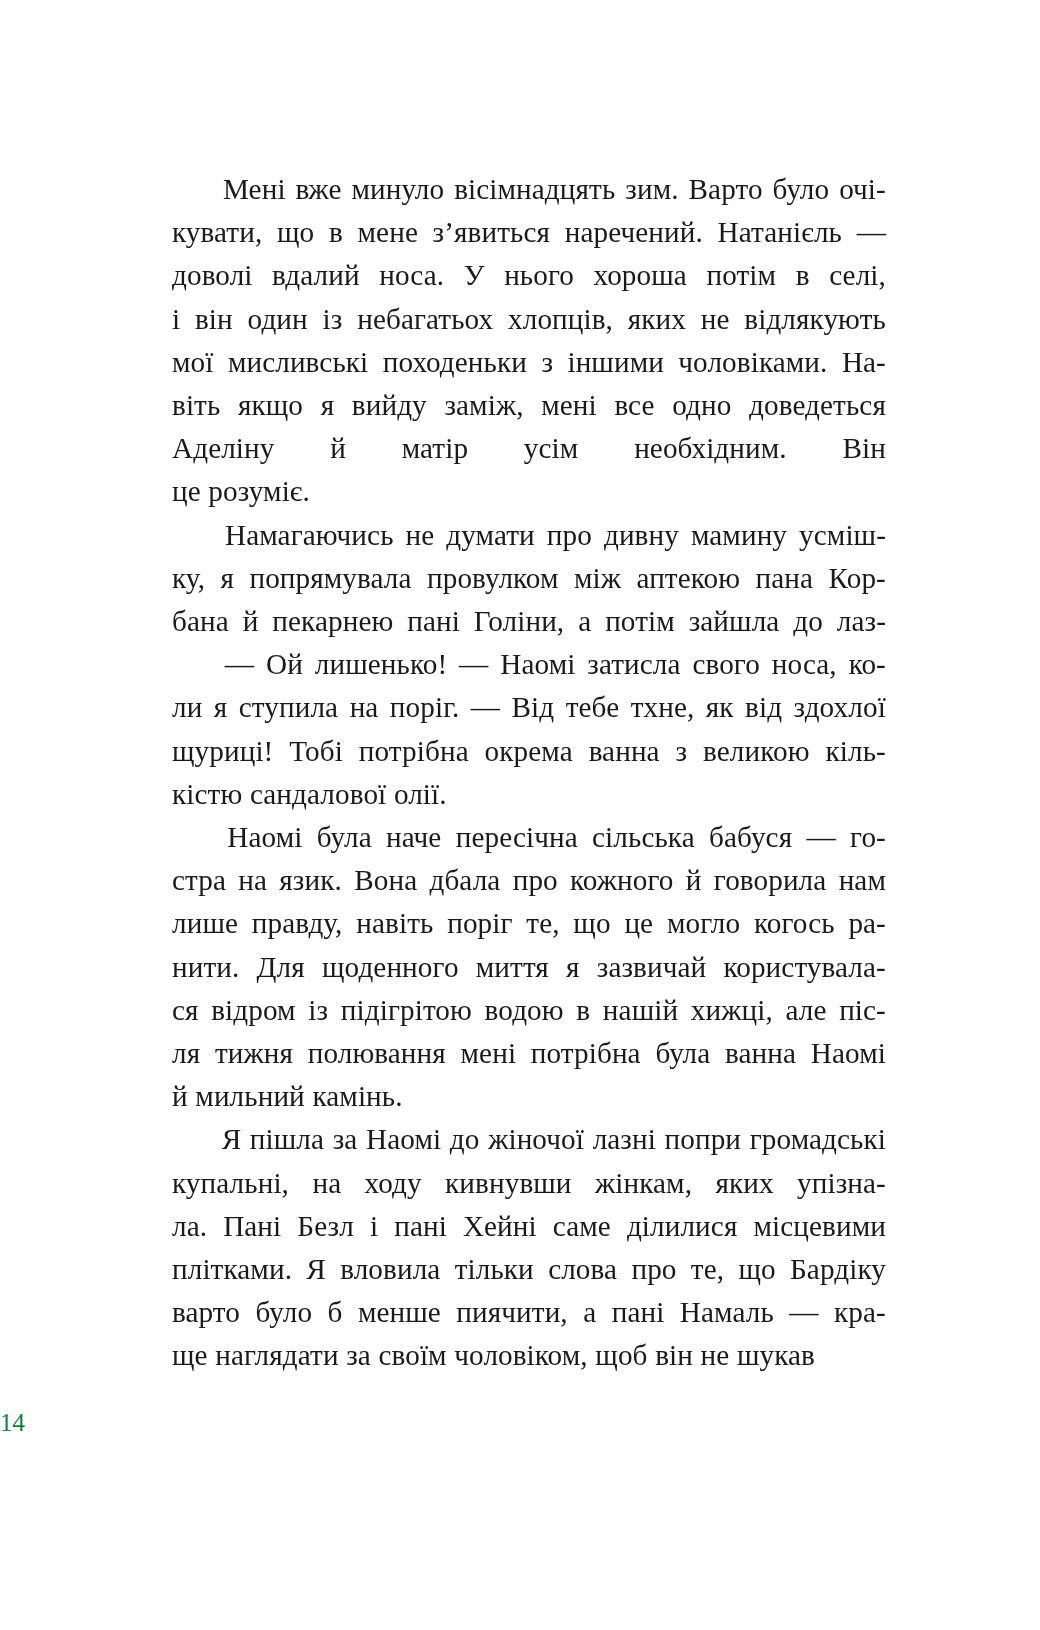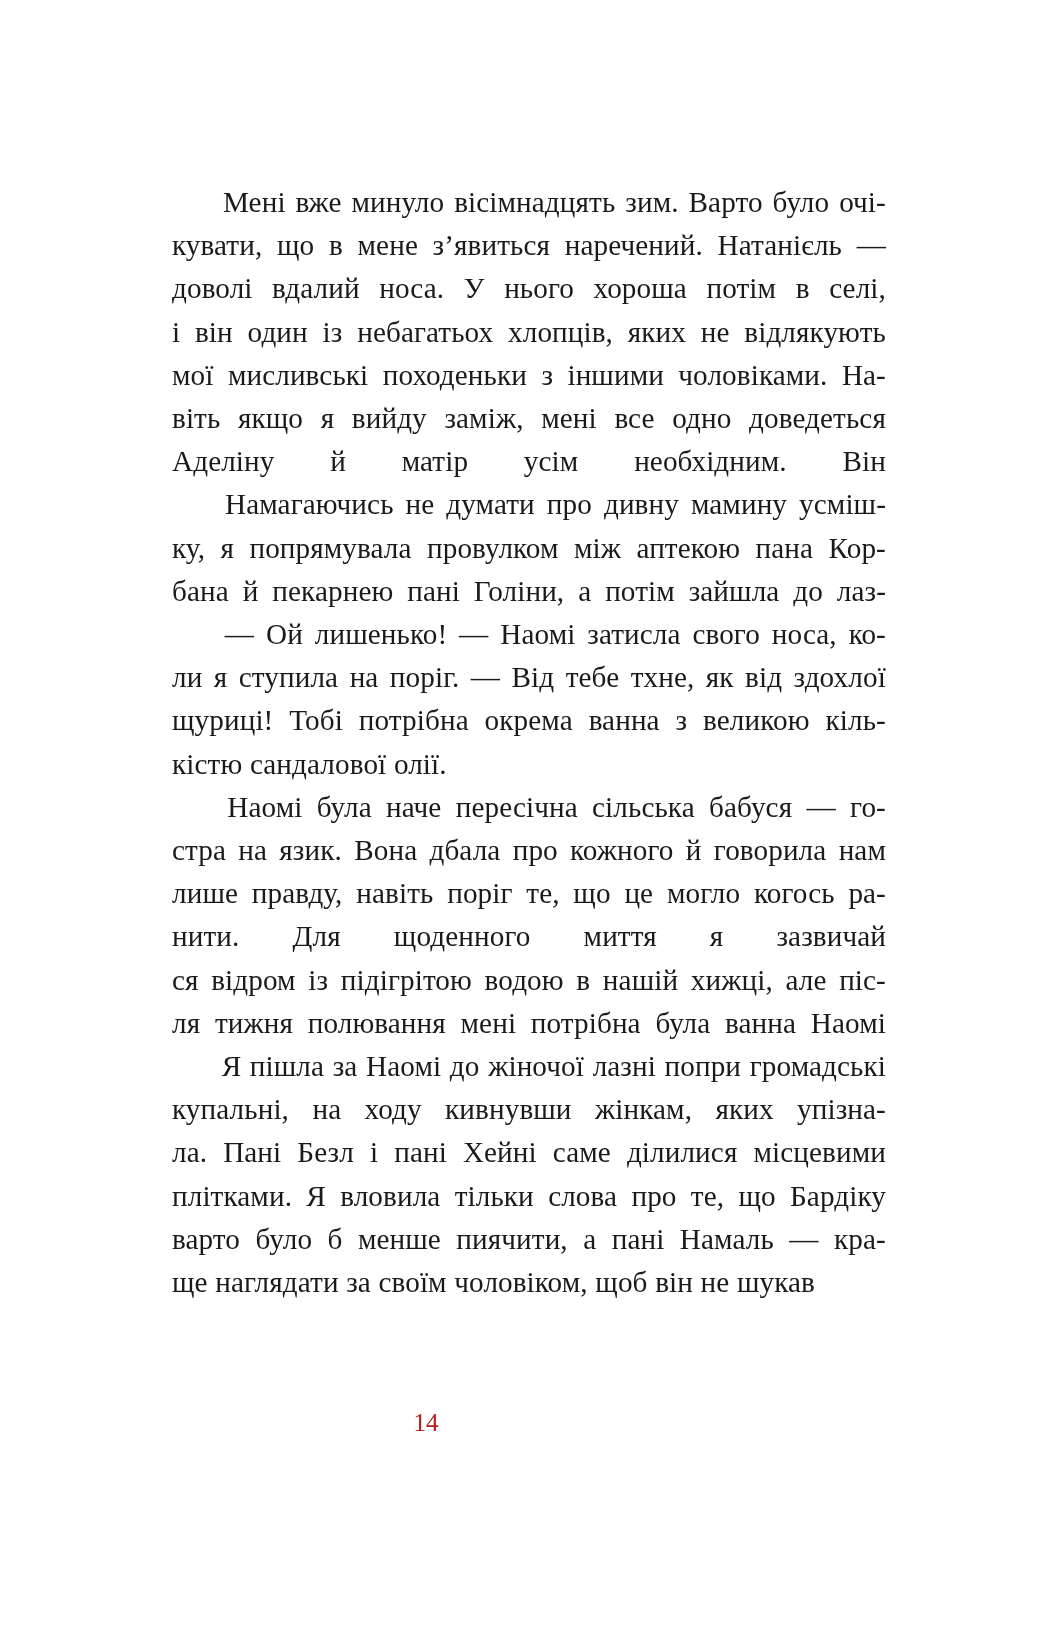--- a/index.html
+++ b/index.html
@@ -23,21 +23,21 @@
     left: 0;
     top: 0;
     width: 1040px;
     height: 1630px;
     background: #ffffff;
   }
 
   .text-block {
     position: absolute;
     left: 172px;
-    top: 181px;
+    top: 168px;
     width: 714px;
   }
 
   .para {
     margin: 0;
     font-size: 29.2px;
     line-height: 43.2px;
     text-align: justify;
     text-align-last: left;
     letter-spacing: 0.1px;
@@ -61,24 +61,23 @@
   .indent {
     display: inline-block;
     width: 41px;
   }
 
   .folio {
     position: absolute;
     left: 0;
     top: 1408px;
     width: 852px;
-    text-align: center;
     font-size: 25px;
     line-height: 30px;
-    color: #b91c1c;
+    color: #15803d;
     font-family: "Liberation Serif", "DejaVu Serif", serif;
   }
 </style>
 </head>
 <body>
 
 <div class="page">
 
   <div class="text-block" id="text-block">
       <p class="para">
@@ -146,20 +145,21 @@
           <span>доведеться</span>
         </span>
         <span class="line justify">
           <span>Аделіну</span>
           <span>й</span>
           <span>матір</span>
           <span>усім</span>
           <span>необхідним.</span>
           <span>Він</span>
         </span>
+        <span class="line">це розуміє.</span>
       </p>
       <p class="para">
         <span class="line justify">
           <span class="indent"></span>
           <span>Намагаючись</span>
           <span>не</span>
           <span>думати</span>
           <span>про</span>
           <span>дивну</span>
           <span>мамину</span>
@@ -263,20 +263,21 @@
           <span>когось</span>
           <span>ра-</span>
         </span>
         <span class="line justify">
           <span>нити.</span>
           <span>Для</span>
           <span>щоденного</span>
           <span>миття</span>
           <span>я</span>
           <span>зазвичай</span>
+          <span>користувала-</span>
         </span>
         <span class="line justify">
           <span>ся</span>
           <span>відром</span>
           <span>із</span>
           <span>підігрітою</span>
           <span>водою</span>
           <span>в</span>
           <span>нашій</span>
           <span>хижці,</span>
@@ -286,20 +287,21 @@
         <span class="line justify">
           <span>ля</span>
           <span>тижня</span>
           <span>полювання</span>
           <span>мені</span>
           <span>потрібна</span>
           <span>була</span>
           <span>ванна</span>
           <span>Наомі</span>
         </span>
+        <span class="line">й мильний камінь.</span>
       </p>
       <p class="para">
         <span class="line justify">
           <span class="indent"></span>
           <span>Я</span>
           <span>пішла</span>
           <span>за</span>
           <span>Наомі</span>
           <span>до</span>
           <span>жіночої</span>

